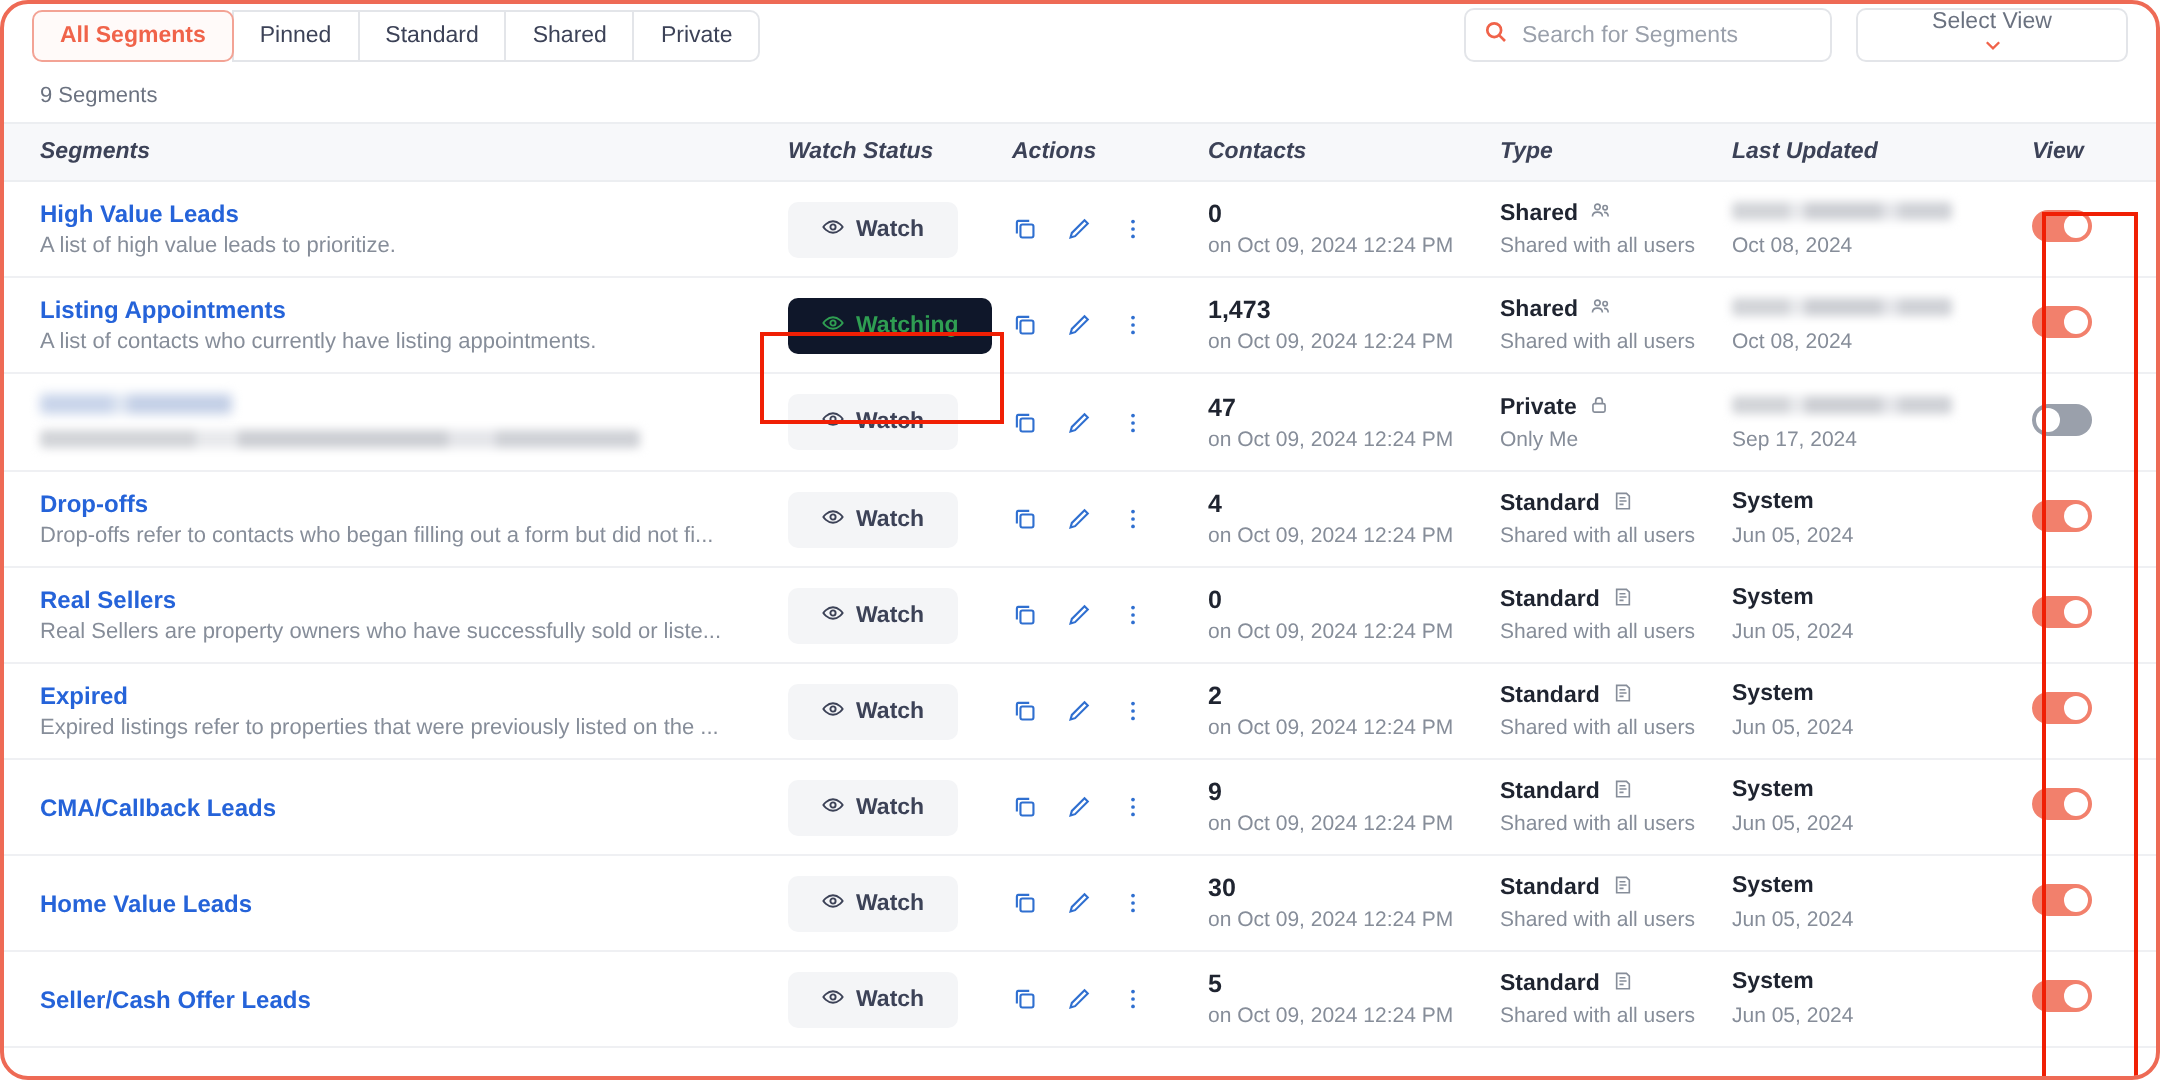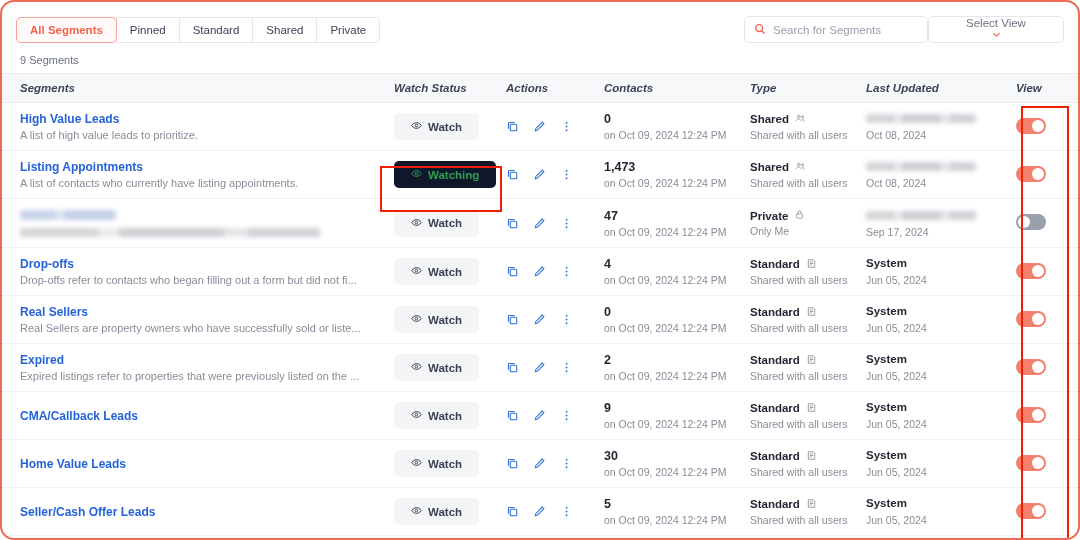--- a/index.html
+++ b/index.html
@@ -15,21 +15,21 @@
     background: #ffffff;
     border: 2px solid #ee6a55;
     border-radius: 14px;
     overflow: hidden;
   }
 
   
   .topbar {
     display: flex; align-items: flex-end;
     justify-content: space-between;
-    padding: 14px 14px 0 14px;
+    padding: 2px 14px 0 14px;
   }
   .seg-tabs { display: flex; }
   .seg-tab {
     font-size: 11.5px;
     padding: 6px 13px;
     border: 1px solid #e3e5e9;
     background: #ffffff;
     color: #3c4257;
     margin-left: -1px;
     cursor: pointer;
@@ -39,21 +39,21 @@
   .seg-tab:last-child { border-radius: 0 5px 5px 0; }
   .seg-tab.active {
     color: #f0634a;
     border-color: #f3a395;
     background: #fffaf9;
     font-weight: bold;
     border-radius: 5px;
     position: relative; z-index: 2;
   }
 
-  .top-right { display: flex; align-items: center; gap: 0; margin-left: 40px; }
+  .top-right { display: flex; align-items: center; gap: 12px; margin-left: 40px; }
   .search-box {
     display: flex; align-items: center; gap: 7px;
     width: 184px; height: 27px;
     border: 1px solid #e3e5e9;
     border-radius: 5px;
     padding: 0 9px;
     background: #fff;
   }
   .search-box input {
     border: 0; outline: 0; width: 100%;

